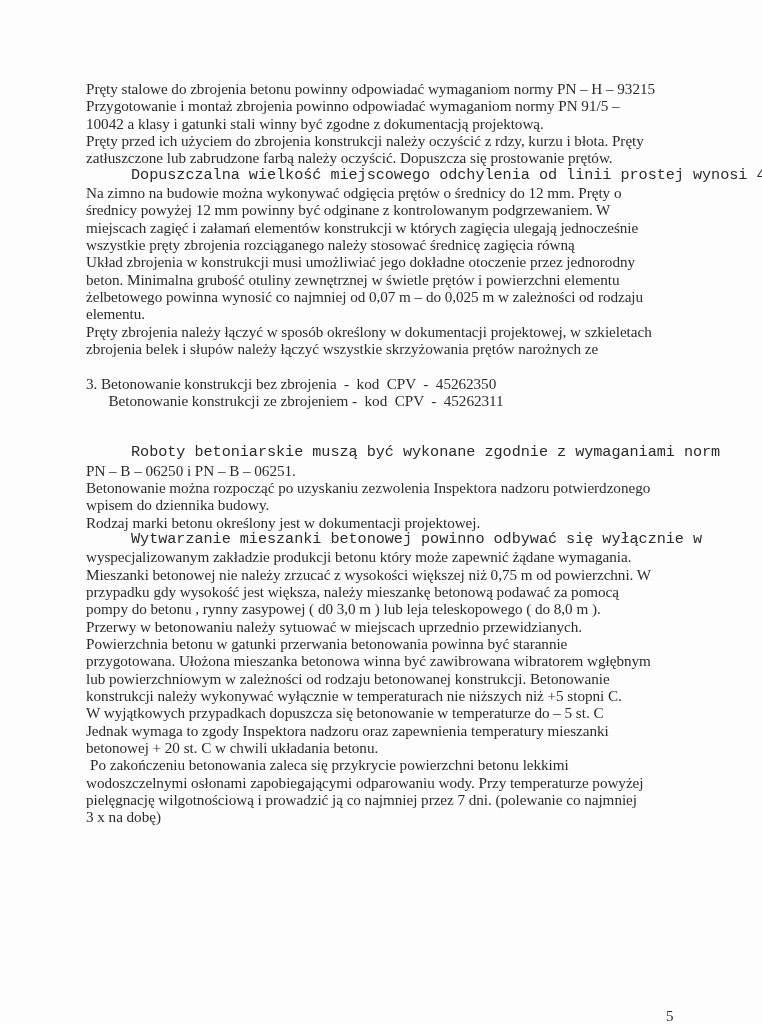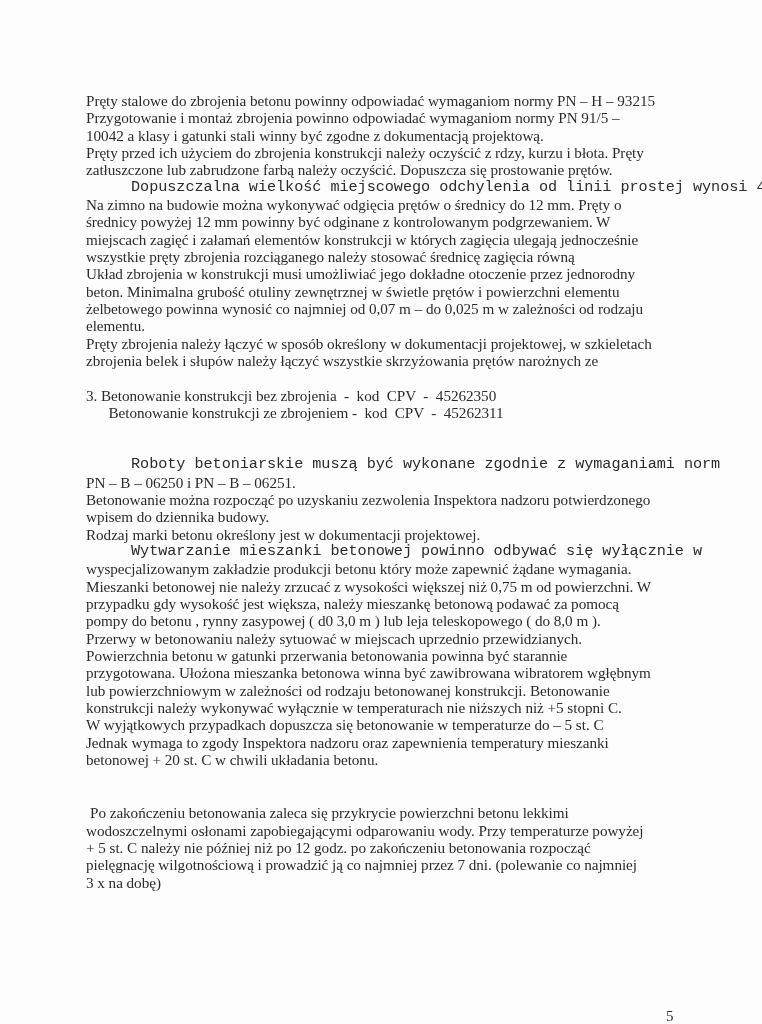--- a/index.html
+++ b/index.html
@@ -2,28 +2,28 @@
 <html><head>
 <meta charset="utf-8">
 <style>
   html, body { margin: 0; padding: 0; }
   body {
     width: 762px; height: 1024px; background: #ffffff; position: relative; overflow: hidden;
     font-family: "Liberation Serif", "DejaVu Serif", serif; color: #2b2b2b;
   }
   .page { position: absolute; left: 0; top: 0; width: 762px; height: 1024px; background: #fdfdfd; }
   .content {
-    position: absolute; left: 86px; top: 92px; width: 600px;
+    position: absolute; left: 86px; top: 80px; width: 600px;
     font-size: 15.2px; line-height: 17.35px; letter-spacing: -0.05px;
   }
   .line { display: block; white-space: nowrap; height: 17.35px; }
   .indent { padding-left: 45px; font-family: Liberation Mono, monospace; }
   .blank { display: block; height: 17.35px; }
   .heading { text-underline-offset: 2px; white-space: pre; }
-  .lead-space { padding-left: 4px; margin-top: 36px; }
+  .lead-space { padding-left: 4px; }
   .page-number {
     position: absolute; left: 666px; top: 1008px; font-size: 15px;
     font-family: "Liberation Serif", "DejaVu Serif", serif; color: #2b2b2b;
   }
 </style>
 </head>
 <body>
 
 <div class="page">
   <div class="content">
@@ -71,20 +71,19 @@
       <span class="line">Przerwy w betonowaniu należy sytuować w miejscach uprzednio przewidzianych.</span>
       <span class="line">Powierzchnia betonu w gatunki przerwania betonowania powinna być starannie</span>
       <span class="line">przygotowana. Ułożona mieszanka betonowa winna być zawibrowana wibratorem wgłębnym</span>
       <span class="line">lub powierzchniowym w zależności od rodzaju betonowanej konstrukcji. Betonowanie</span>
       <span class="line">konstrukcji należy wykonywać wyłącznie w temperaturach nie niższych niż +5 stopni C.</span>
       <span class="line">W wyjątkowych przypadkach dopuszcza się betonowanie w temperaturze do – 5 st. C</span>
       <span class="line">Jednak wymaga to zgody Inspektora nadzoru oraz zapewnienia temperatury mieszanki</span>
       <span class="line">betonowej + 20 st. C w chwili układania betonu.</span>
       <span class="line lead-space">Po zakończeniu betonowania zaleca się przykrycie powierzchni betonu lekkimi</span>
       <span class="line">wodoszczelnymi osłonami zapobiegającymi odparowaniu wody. Przy temperaturze powyżej</span>
-      <span class="line">+ 5 st. C należy nie później niż po 12 godz. po zakończeniu betonowania rozpocząć</span>
       <span class="line">pielęgnację wilgotnościową i prowadzić ją co najmniej przez 7 dni. (polewanie co najmniej</span>
       <span class="line">3 x na dobę)</span>
     </div>
   </div>
 
   <div class="page-number">5</div>
 </div>
 
 </body></html>

